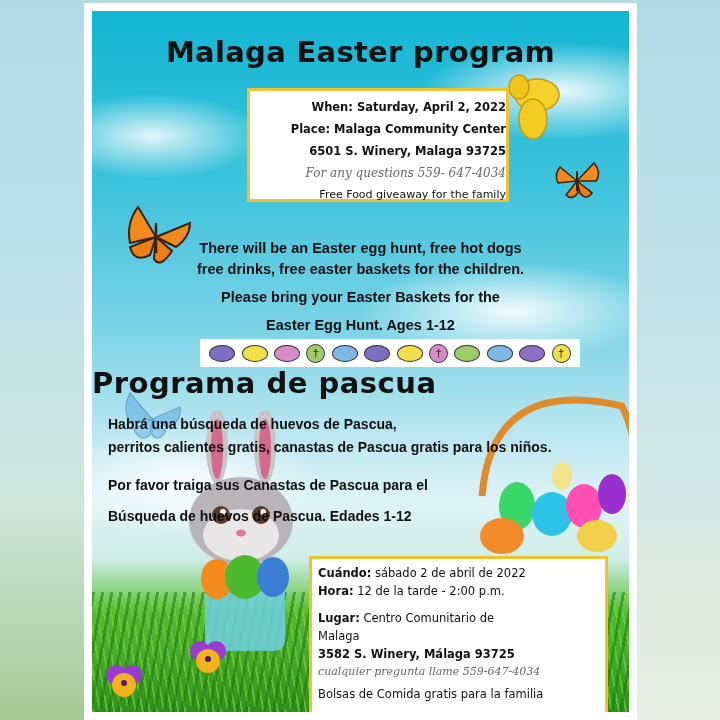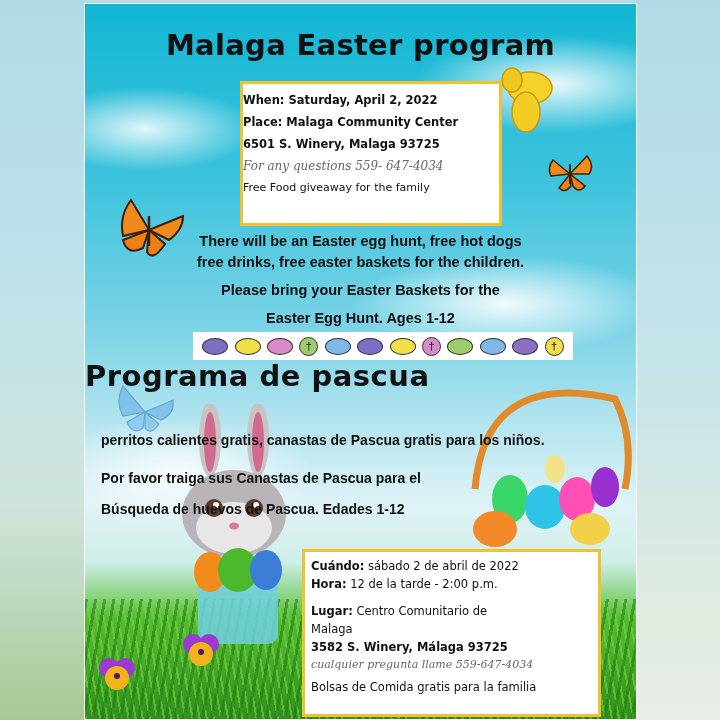--- a/index.html
+++ b/index.html
@@ -12,21 +12,21 @@
   .side-left {
     position: absolute; left: 0; top: 0; width: 84px; height: 720px;
     background: linear-gradient(180deg, #b0dbe6 0%, #bfe2ea 40%, #cfe5dc 70%, #a9c894 100%);
   }
   .side-right {
     position: absolute; right: 0; top: 0; width: 84px; height: 720px;
     background: linear-gradient(180deg, #b0dbe6 0%, #c5e4ea 50%, #e0ebe0 85%, #e8eee6 100%);
   }
   .flyer {
     position: absolute; left: 84px; top: 3px; width: 553px; height: 717px;
-    background: #ffffff; padding: 1px;
+    background: #ffffff; padding: 8px;
   }
   .canvas {
     position: relative; width: 100%; height: 100%; overflow: hidden;
     background:
       radial-gradient(ellipse 160px 60px at 60px 125px, rgba(255,255,255,0.85), rgba(255,255,255,0) 70%),
       radial-gradient(ellipse 200px 70px at 470px 80px, rgba(255,255,255,0.9), rgba(255,255,255,0) 70%),
       radial-gradient(ellipse 220px 70px at 420px 300px, rgba(255,255,255,0.9), rgba(255,255,255,0) 70%),
       radial-gradient(ellipse 200px 80px at 90px 470px, rgba(255,255,255,0.85), rgba(255,255,255,0) 70%),
       linear-gradient(180deg, #12b6d4 0%, #3ec3dc 25%, #7ad3e6 45%, #b9e6f0 60%, #dff3f6 70%, #cfeee8 78%, #5cc23a 86%, #2e9a1e 100%);
   }
@@ -36,22 +36,22 @@
       repeating-linear-gradient(100deg, rgba(30,120,20,0.55) 0 3px, rgba(0,0,0,0) 3px 9px),
       repeating-linear-gradient(80deg, rgba(120,210,60,0.6) 0 2px, rgba(0,0,0,0) 2px 7px),
       linear-gradient(180deg, rgba(100,200,60,0) 0%, #4fb52c 35%, #2f8f1c 100%);
   }
   .main-title {
     position: absolute; left: 0; right: 0; top: 24px; text-align: center;
     font-family: "DejaVu Sans", sans-serif; font-weight: bold; font-size: 29px;
     color: #111; letter-spacing: 0.3px;
   }
   .info-box-en {
-    position: absolute; left: 155px; top: 77px; width: 262px; height: 145px;
-    background: #fff; border: 3px solid #f2c12e; text-align: left;
+    position: absolute; left: 155px; top: 77px; width: 262px; height: 114px;
+    background: #fff; border: 3px solid #f2c12e; text-align: right;
     padding-top: 5px;
   }
   .info-box-en .line {
     font-family: "DejaVu Sans", sans-serif; font-weight: bold; font-size: 11.5px;
     color: #111; line-height: 22px; white-space: nowrap;
   }
   .info-box-en .script {
     font-family: "DejaVu Serif", serif; font-style: italic; font-weight: normal;
     color: #666; font-size: 12px;
   }
@@ -207,20 +207,21 @@
       <span class="egg" style="background:#f1e04a"></span>
       <span class="egg round" style="background:#d98ac8">†</span>
       <span class="egg" style="background:#9ccd6a"></span>
       <span class="egg" style="background:#7fb8e6"></span>
       <span class="egg" style="background:#8a6fc4"></span>
       <span class="egg round" style="background:#f1e04a">†</span>
     </div>
 
     <div class="es-title">Programa de pascua</div>
 
+    <div class="es-text" style="top:405px;">Habrá una búsqueda de huevos de Pascua,</div>
     <div class="es-text" style="top:428px;">perritos calientes gratis, canastas de Pascua gratis para los niños.</div>
     <div class="es-text" style="top:466px;">Por favor traiga sus Canastas de Pascua para el</div>
     <div class="es-text" style="top:497px;">Búsqueda de huevos de Pascua.   Edades 1-12</div>
 
     <div class="info-box-es">
       <div class="line">
         <span class="b">Cuándo:</span><span> sábado 2 de abril de 2022</span>
       </div>
       <div class="line">
         <span class="b">Hora:</span><span> 12 de la tarde - 2:00 p.m.</span>

